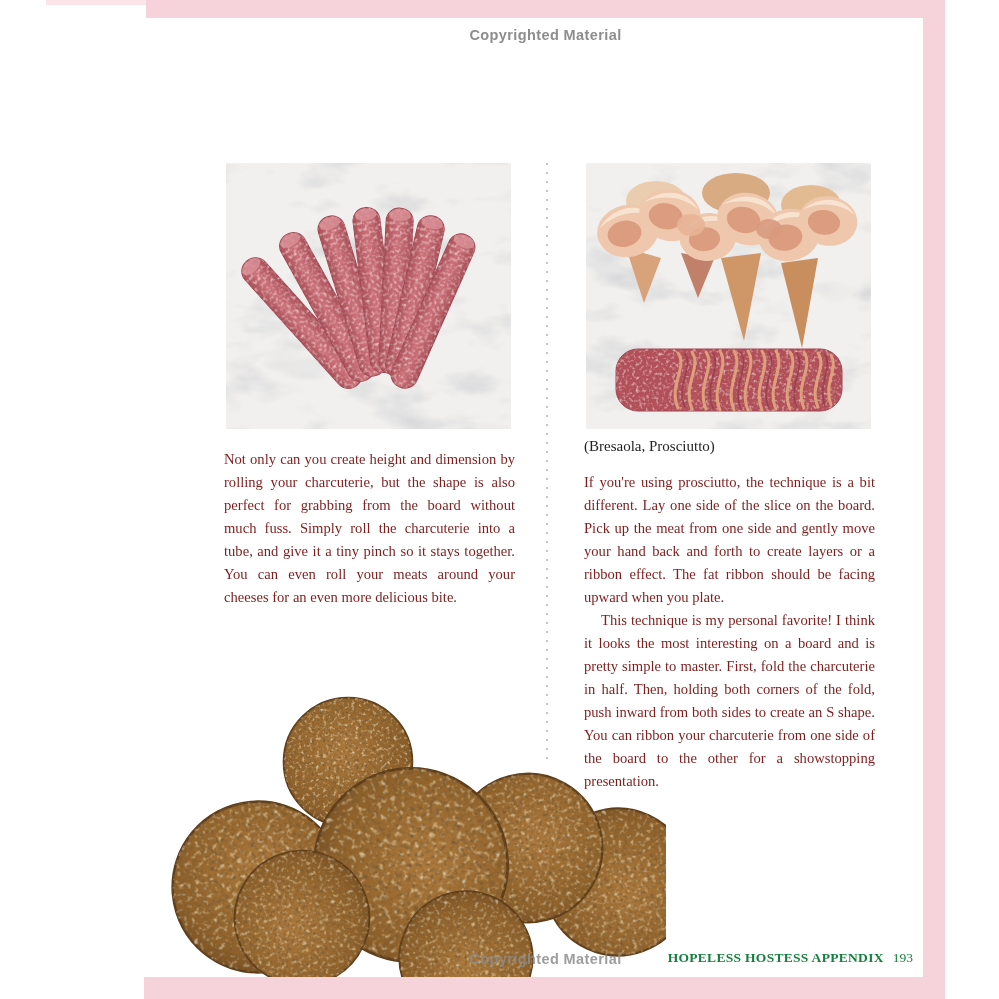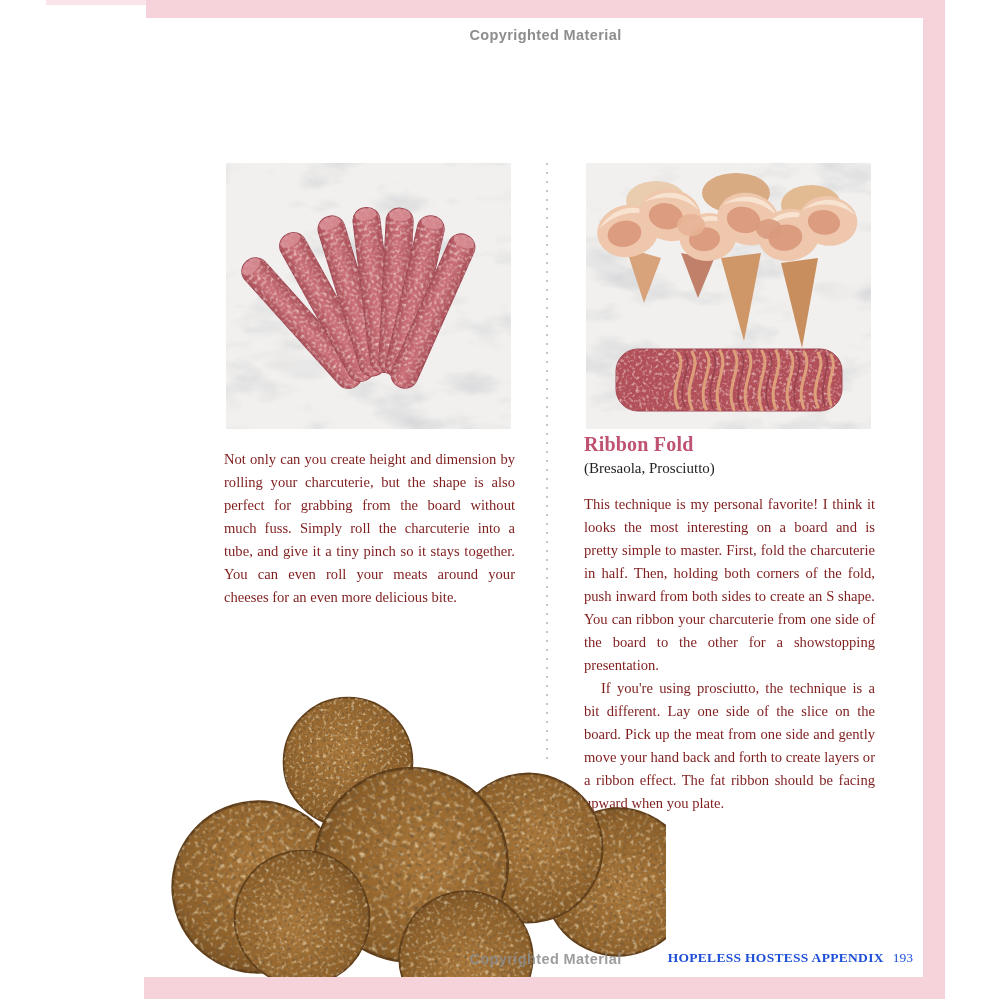--- a/index.html
+++ b/index.html
@@ -40,21 +40,21 @@
   }
   .subheading{font-size:15px;line-height:20px;margin-top:3px;color:#232323;}
   .body-copy{margin-top:15px;font-size:14.6px;line-height:23px;text-align:justify;color:#7f1d1d;}
   .body-copy p{margin:0;}
   .body-copy p + p{text-indent:17px;}
   
   .crackers{position:absolute;left:120px;top:650px;width:500px;height:327px;z-index:10;}
   
   .footer{
     position:absolute;top:950px;right:132px;z-index:20;
-    font-size:13.5px;color:#1d4ed8;white-space:nowrap;
+    font-size:13.5px;color:#15803d;white-space:nowrap;
   }
   .footer .book{font-weight:bold;letter-spacing:.3px;}
   .footer .pagenum{margin-left:9px;font-weight:normal;}
 </style>
 </head>
 <body>
 
 <div class="canvas">
 
   <div class="frame frame-top"></div>
@@ -180,25 +180,24 @@
     </svg>
   </div>
 
   <div class="col col-left">
     <div class="body-copy">
       <p>Not only can you create height and dimension by rolling your charcuterie, but the shape is also perfect for grabbing from the board without much fuss. Simply roll the charcuterie into a tube, and give it a tiny pinch so it stays together. You can even roll your meats around your cheeses for an even more delicious bite.</p>
     </div>
   </div>
 
   <div class="col col-right">
-    <div class="heading">Ribbon Fold</div>
     <div class="subheading">(Bresaola, Prosciutto)</div>
     <div class="body-copy">
+      <p>If you're using prosciutto, the technique is a bit different. Lay one side of the slice on the board. Pick up the meat from one side and gently move your hand back and forth to create layers or a ribbon effect. The fat ribbon should be facing upward when you plate.</p>
       <p>This technique is my personal favorite! I think it looks the most interesting on a board and is pretty simple to master. First, fold the charcuterie in half. Then, holding both corners of the fold, push inward from both sides to create an S shape. You can ribbon your charcuterie from one side of the board to the other for a showstopping presentation.</p>
-      <p>If you're using prosciutto, the technique is a bit different. Lay one side of the slice on the board. Pick up the meat from one side and gently move your hand back and forth to create layers or a ribbon effect. The fat ribbon should be facing upward when you plate.</p>
     </div>
   </div>
 
   <div class="crackers">
     <svg width="500" height="327" viewBox="0 0 500 327" xmlns="http://www.w3.org/2000/svg">
       <defs>
         <filter id="darkSeed" x="-10%" y="-10%" width="120%" height="120%">
           <feTurbulence type="fractalNoise" baseFrequency="0.33" numOctaves="2" seed="31" result="n"></feTurbulence>
           <feColorMatrix in="n" type="matrix" values="0 0 0 0 0.17  0 0 0 0 0.10  0 0 0 0 0.04  0 0 0 2.4 -1.15"></feColorMatrix>
           <feComposite in2="SourceGraphic" operator="in"></feComposite>

